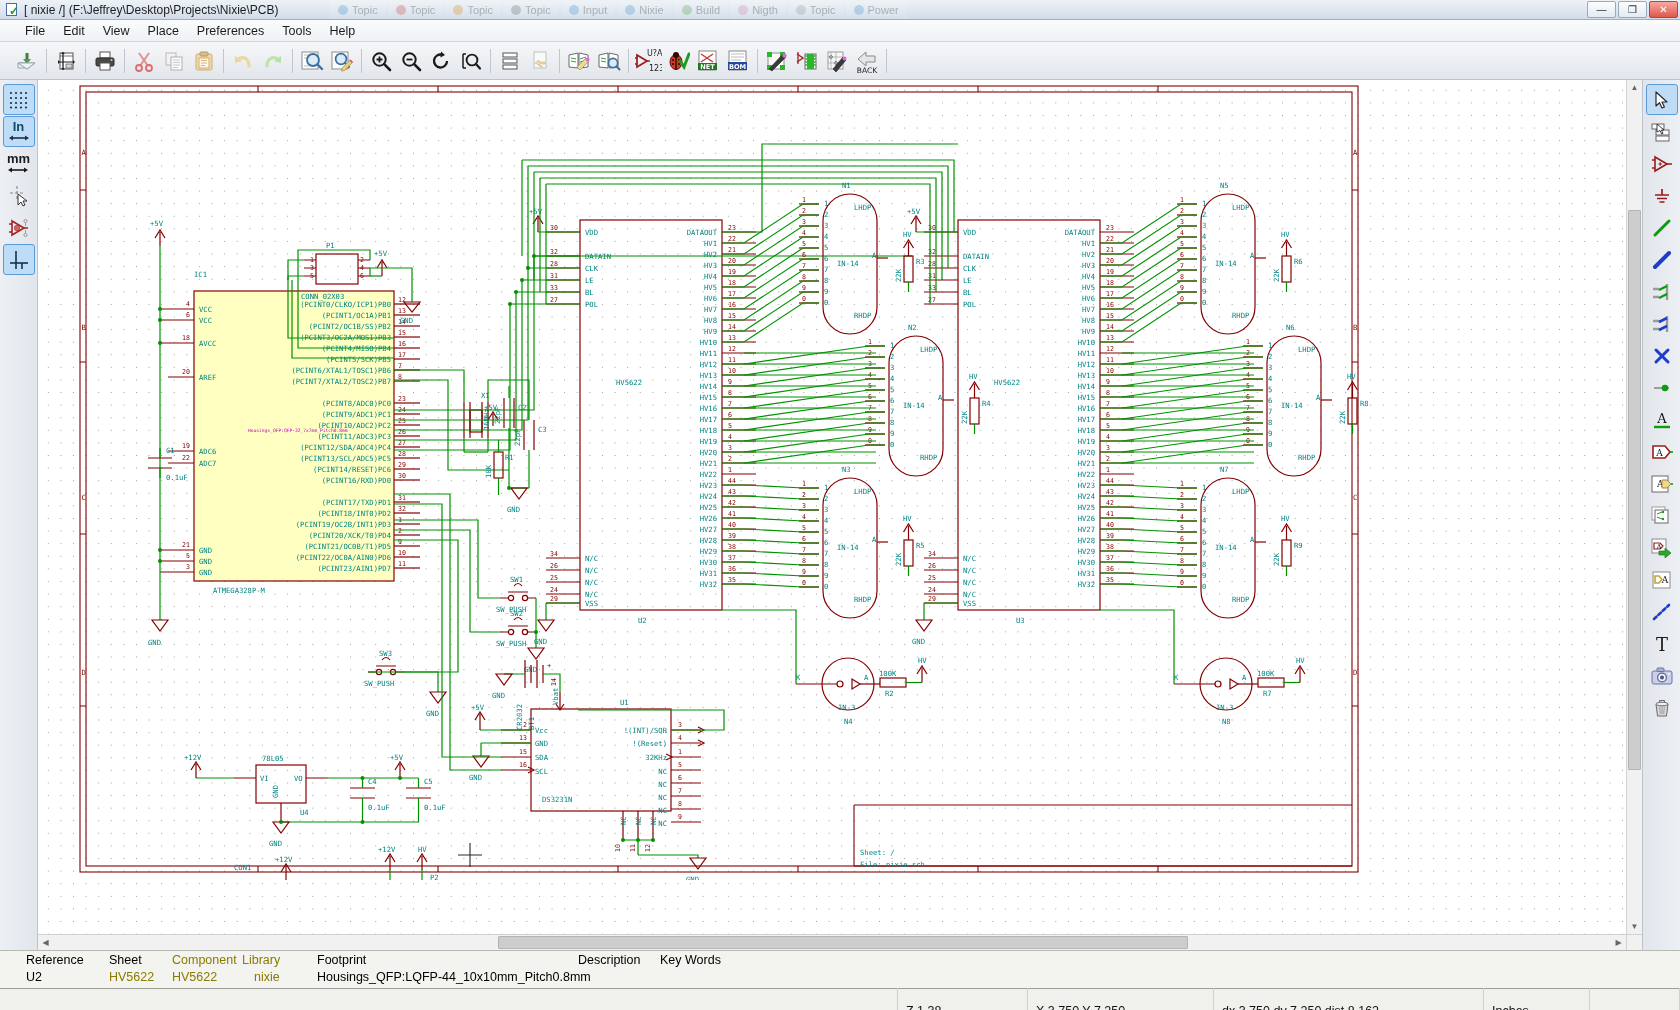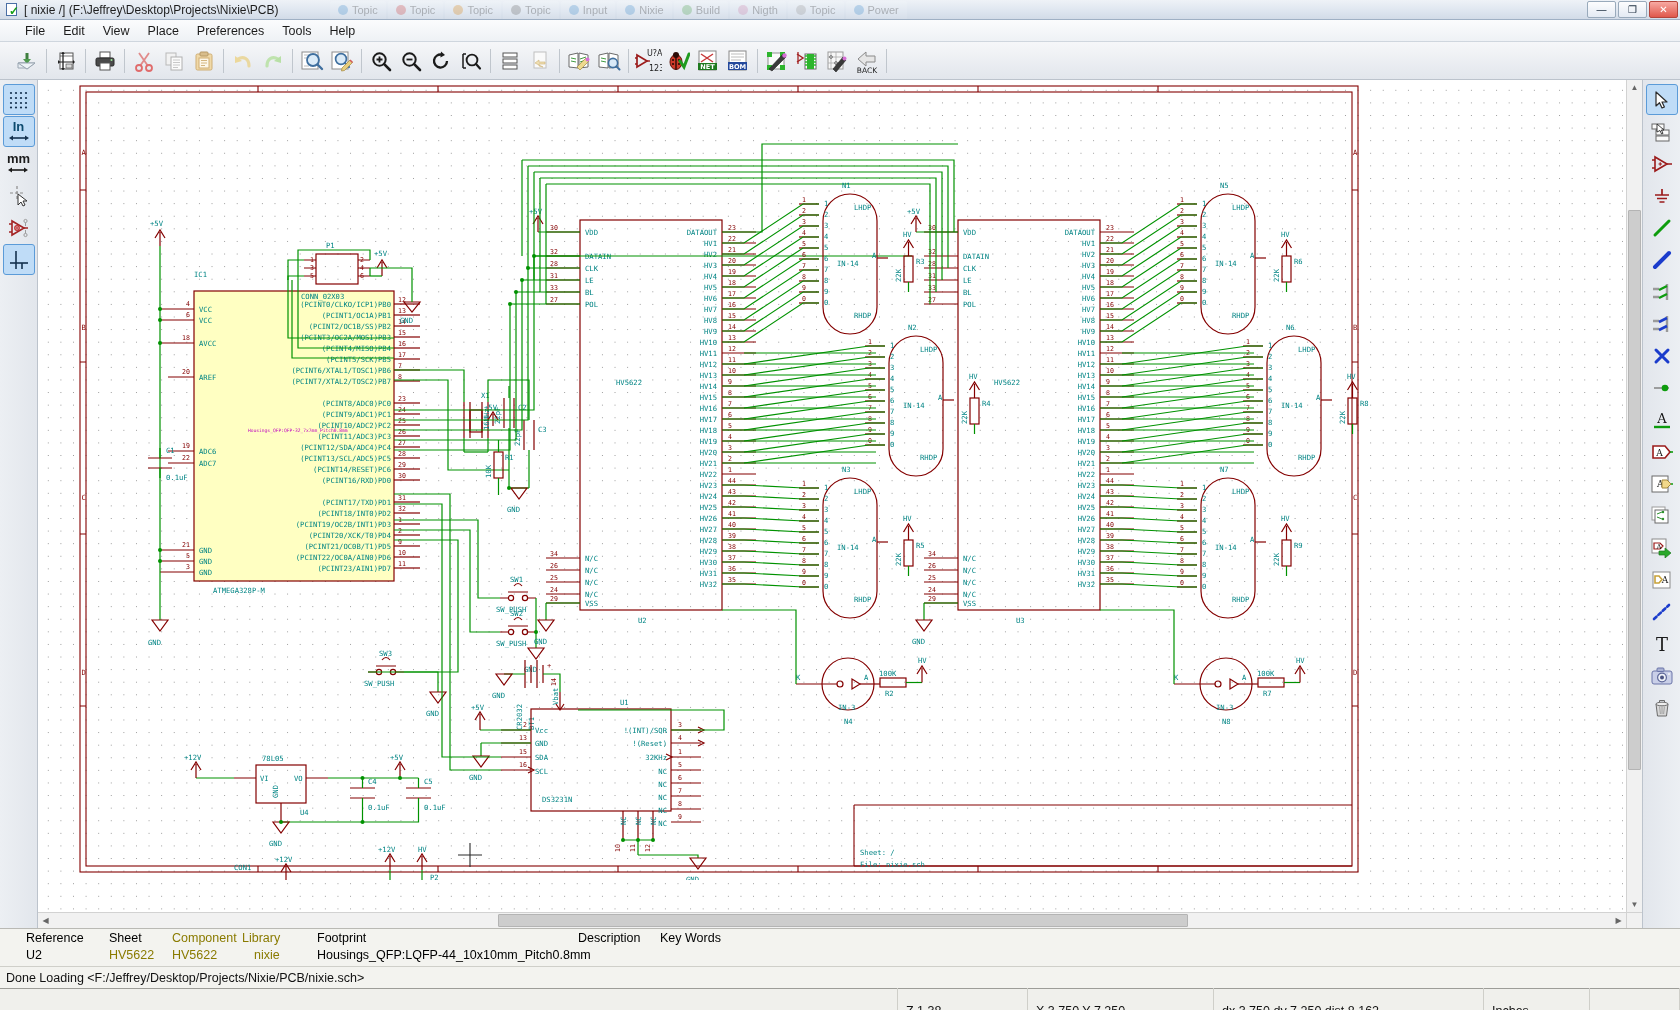--- a/index.html
+++ b/index.html
@@ -1954,21 +1954,20 @@
     </div>
     <div class="inforow r2">
       <div class="infocell" style="left:6px">U2</div>
       <div class="infocell" style="left:89px;color:#8a7b00">HV5622</div>
       <div class="infocell" style="left:152px;color:#8a7b00">HV5622</div>
       <div class="infocell" style="left:234px;color:#8a7b00">nixie</div>
       <div class="infocell" style="left:297px">Housings_QFP:LQFP-44_10x10mm_Pitch0.8mm</div>
     </div>
   </div>
 
-  <div class="msgbar">Done Loading &lt;F:/Jeffrey/Desktop/Projects/Nixie/PCB/nixie.sch&gt;</div>
 
   <div class="statusbar">
     <div class="st-cell" style="width:898px"></div>
     <div class="st-cell" style="width:130px">Z 1.38</div>
     <div class="st-cell" style="width:186px">X 3.750  Y 7.250</div>
     <div class="st-cell" style="width:270px">dx 3.750  dy 7.250  dist 8.162</div>
     <div class="st-cell" style="width:106px">Inches</div>
     <div class="st-cell" style="flex:1"></div>
   </div>
 

